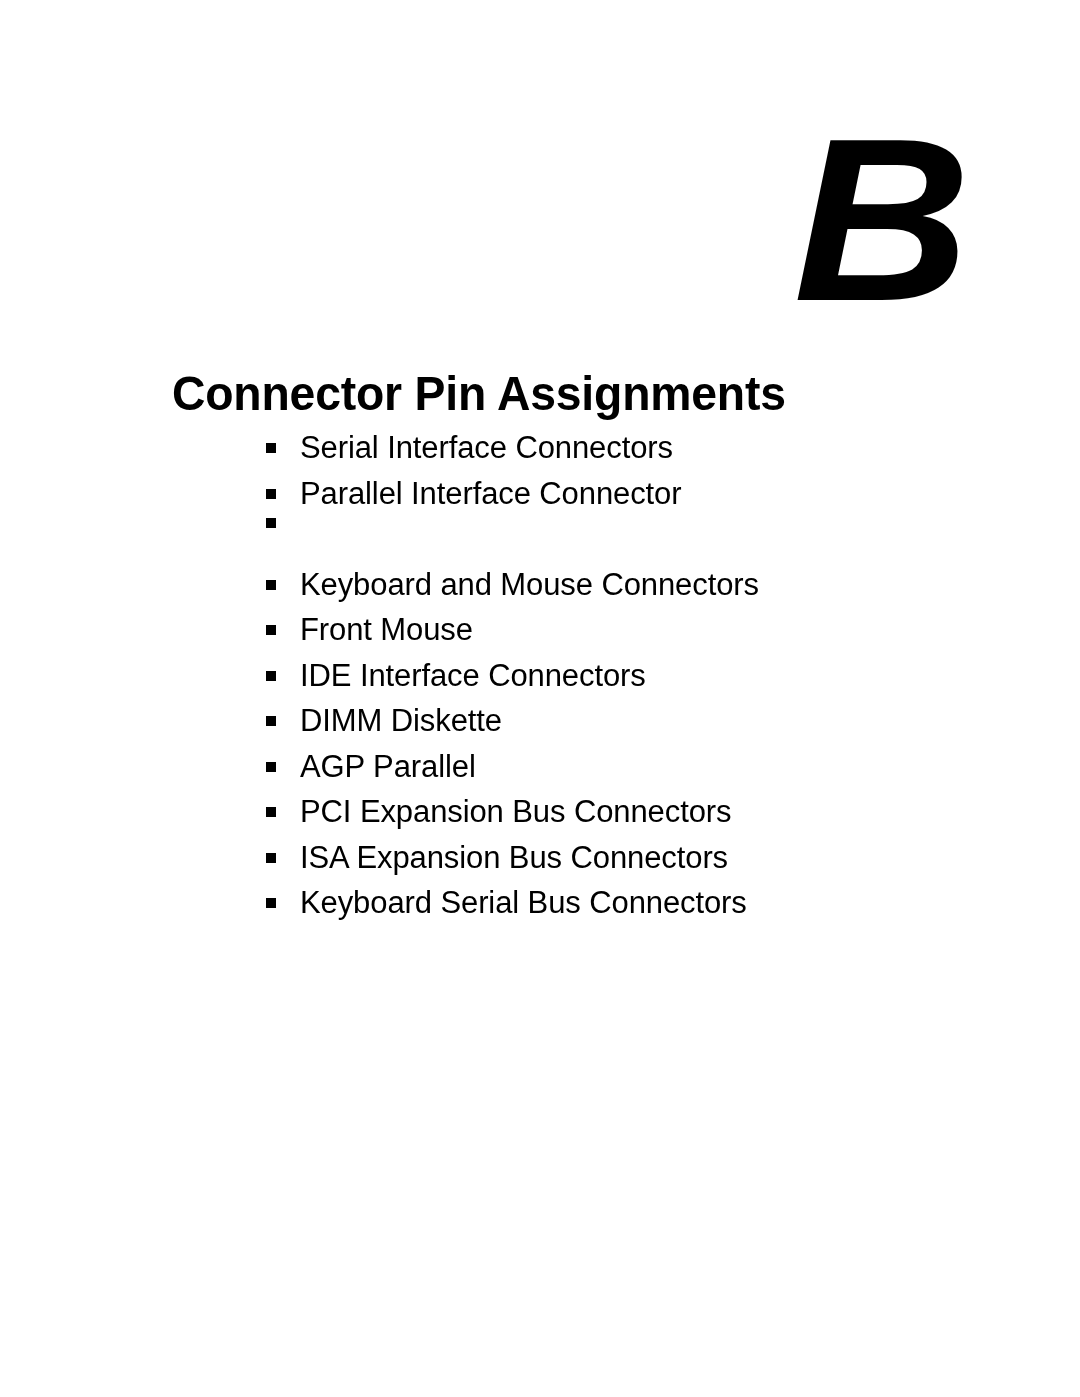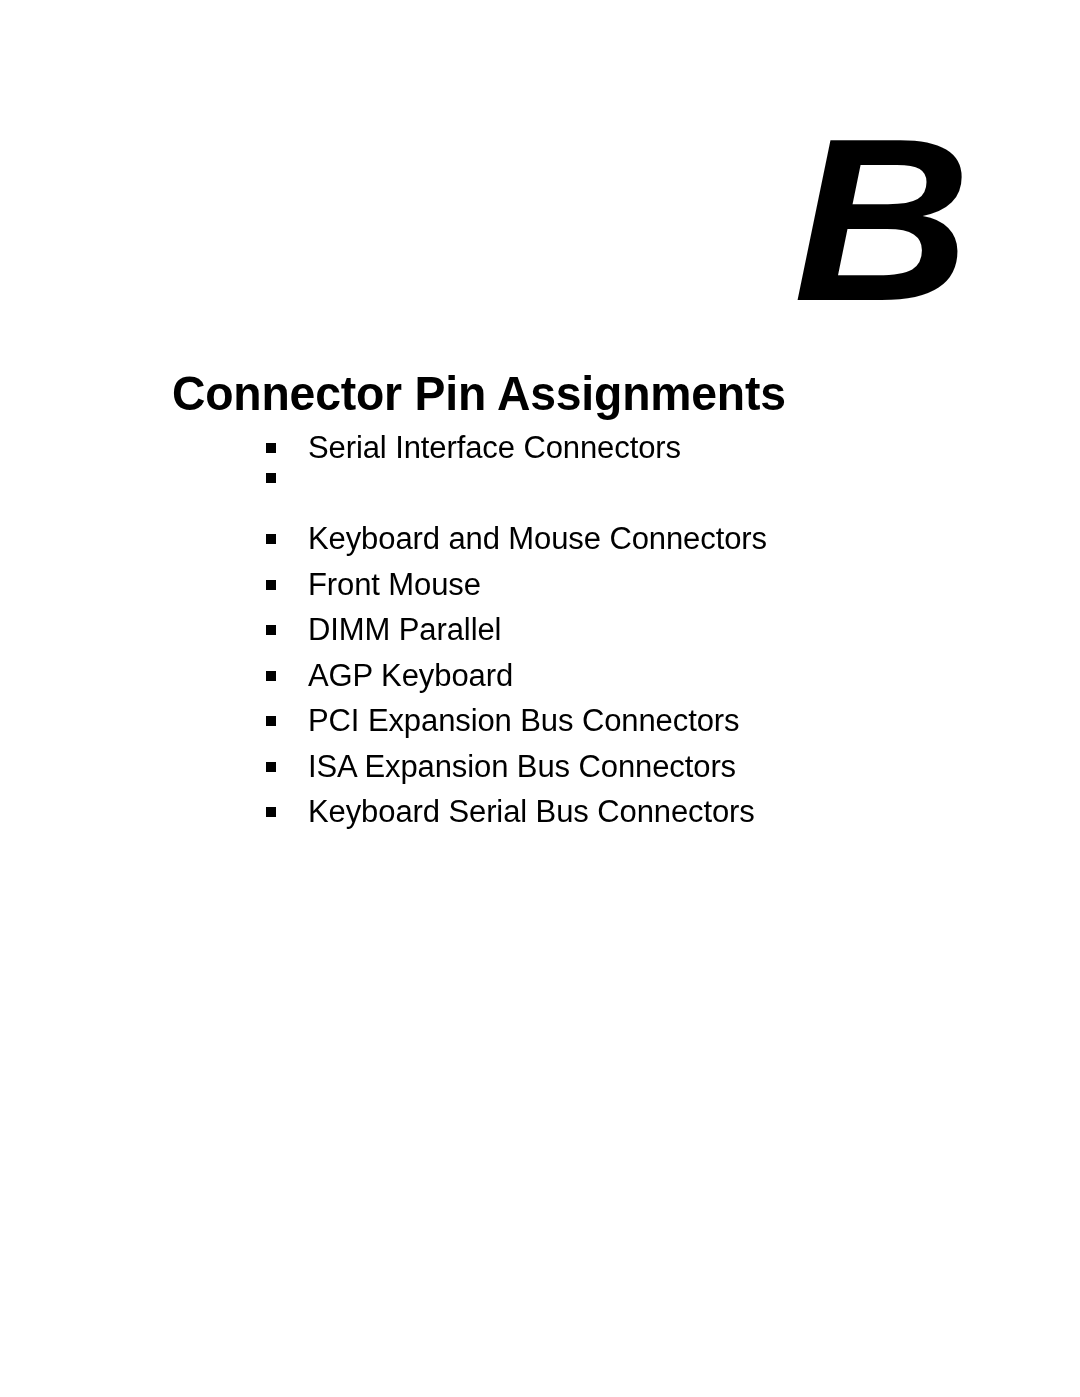--- a/index.html
+++ b/index.html
@@ -74,21 +74,21 @@
     width: 10px;
     height: 10px;
     background: #000000;
     flex: 0 0 auto;
     position: relative;
     top: -5px;
   }
 
   .item-label {
     display: inline-block;
-    margin-left: 32px;
+    margin-left: 24px;
     font-family: "Liberation Sans", "DejaVu Sans", sans-serif;
     font-weight: normal;
     font-size: 31px;
     line-height: 31px;
     letter-spacing: -0.1px;
     color: #000000;
   }
 </style>
 </head>
 <body>
@@ -99,36 +99,44 @@
 
   <h1 class="chapter-title">Connector Pin Assignments</h1>
 
   <ul class="contents-list">
     <li class="contents-item">
       <span class="bullet-square"></span>
       <span class="item-label">Serial Interface Connectors</span>
     </li>
     <li class="contents-item">
       <span class="bullet-square"></span>
+      <span class="item-label">Parallel Interface Connector</span>
+    </li>
+    <li class="contents-item">
+      <span class="bullet-square"></span>
     </li>
     <li class="contents-item">
       <span class="bullet-square"></span>
       <span class="item-label">Keyboard and Mouse Connectors</span>
     </li>
     <li class="contents-item">
       <span class="bullet-square"></span>
       <span class="item-label">Front Mouse</span>
     </li>
     <li class="contents-item">
       <span class="bullet-square"></span>
-      <span class="item-label">DIMM Parallel</span>
+      <span class="item-label">IDE Interface Connectors</span>
     </li>
     <li class="contents-item">
       <span class="bullet-square"></span>
-      <span class="item-label">AGP Keyboard</span>
+      <span class="item-label">DIMM Diskette</span>
+    </li>
+    <li class="contents-item">
+      <span class="bullet-square"></span>
+      <span class="item-label">AGP Parallel</span>
     </li>
     <li class="contents-item">
       <span class="bullet-square"></span>
       <span class="item-label">PCI Expansion Bus Connectors</span>
     </li>
     <li class="contents-item">
       <span class="bullet-square"></span>
       <span class="item-label">ISA Expansion Bus Connectors</span>
     </li>
     <li class="contents-item">

